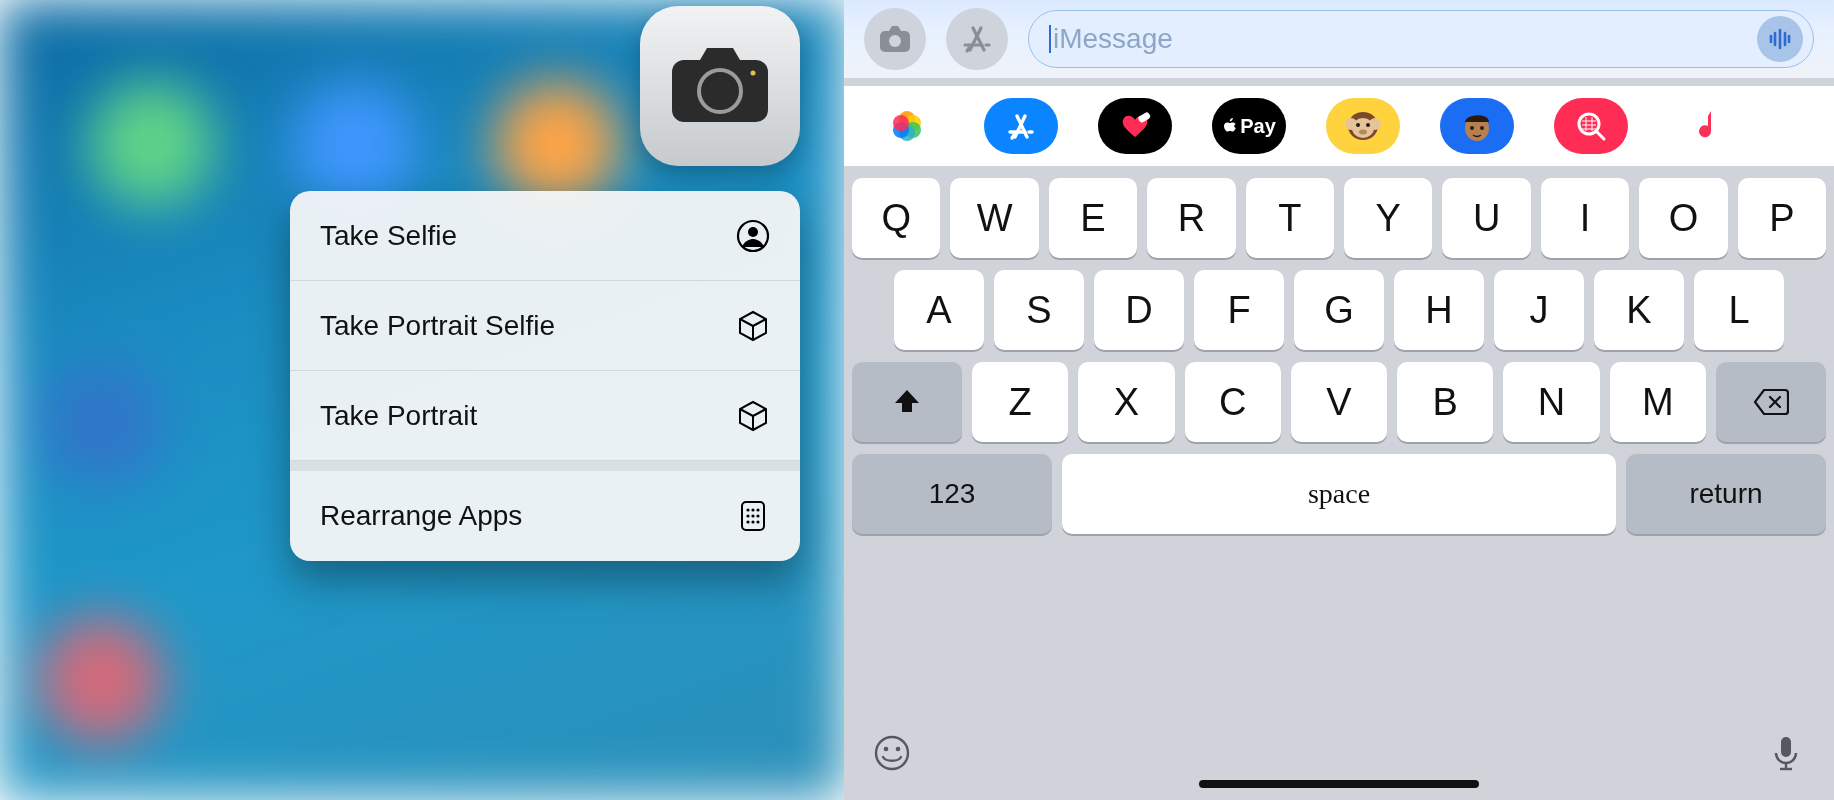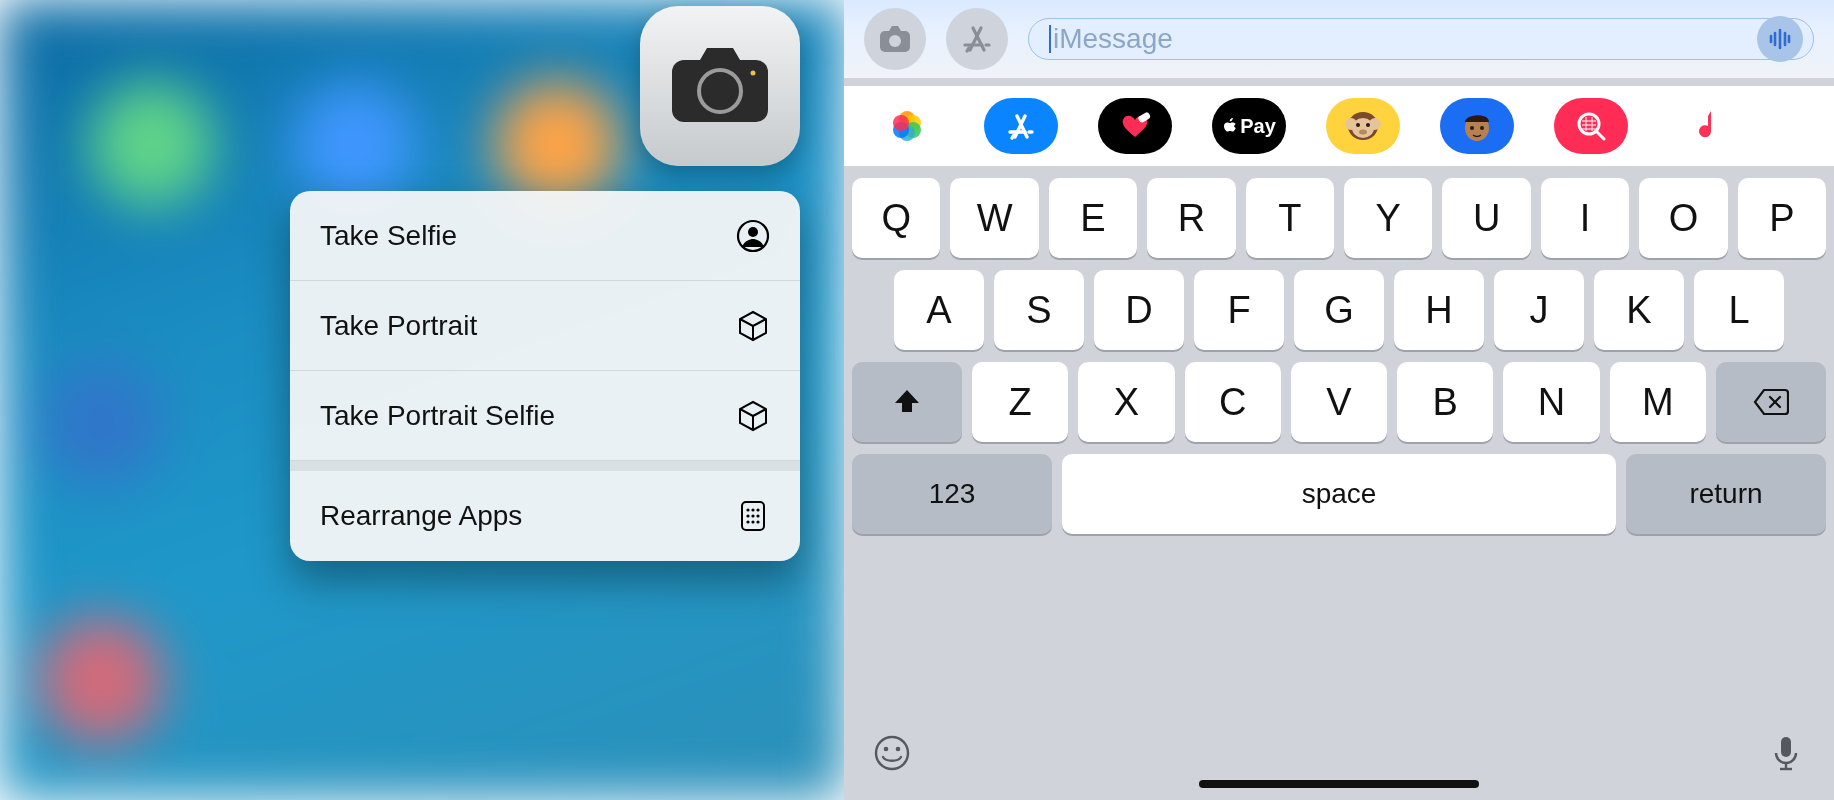--- a/index.html
+++ b/index.html
@@ -26,40 +26,40 @@
 font-size:28px;color:#111;border-bottom:1px solid rgba(0,0,0,.1);}
 .menu-item:last-child{border-bottom:none;gap:33px;}
 .menu-sep{height:10px;background:rgba(0,0,0,.07);}
 .menu-item svg{width:34px;height:34px;}
 
 .right{position:relative;flex:1;height:800px;background:#d0d3da;}
 .compose{position:absolute;top:0;left:0;right:0;height:78px;display:flex;align-items:center;gap:20px;padding:0 20px;
 background:linear-gradient(180deg,#dbe9ff 0%,#e7f1ff 40%,#f0f3f8 100%);}
 .small-btn{width:62px;height:62px;border-radius:50%;background:#cfd4dc;display:flex;align-items:center;justify-content:center;}
 .small-btn svg{width:36px;height:36px;fill:#8a8e96;}
-.msg-input{flex:1;height:42px;border-radius:30px;border:1px solid #9cc0ec;background:#e3eefe;display:flex;align-items:center;
+.msg-input{flex:1;height:58px;border-radius:30px;border:1px solid #9cc0ec;background:#e3eefe;display:flex;align-items:center;
 padding:0 10px 0 24px;}
 .msg-placeholder{font-size:28px;color:#8ba6c6;position:relative;}
 .caret{position:absolute;left:-4px;top:2px;bottom:2px;width:2px;background:#2f6bd2;}
 .voice-btn{width:46px;height:46px;border-radius:50%;background:#a8c4e8;display:flex;align-items:center;justify-content:center;margin-left:auto;}
 .voice-btn svg{width:26px;height:26px;fill:#2f6bd2;}
 
 .app-strip{position:absolute;top:86px;left:0;right:0;height:80px;background:#fff;display:flex;align-items:center;gap:40px;padding:0 26px;overflow:hidden;}
 .app-pill{width:74px;height:56px;border-radius:28px;display:flex;align-items:center;justify-content:center;flex:0 0 auto;}
 
 .kb{position:absolute;top:166px;left:0;right:0;bottom:0;background:#d0d3da;}
 .krow{display:flex;gap:10px;padding:12px 8px 0;}
 .key{flex:1;height:80px;border-radius:10px;background:#fff;font-size:38px;font-weight:400;color:#111;
 display:flex;align-items:center;justify-content:center;box-shadow:0 2px 0 #9ea2ab;}
 .krow.r2{padding-left:50px;padding-right:50px;}
 .key.gray{background:#b6bcc6;}
 .key.special{font-size:28px;}
 .bottom-row{display:flex;gap:10px;padding:12px 8px 0;}
 .bottom-row .num{flex:0 0 200px;}
-.bottom-row .space{flex:1;}
+.bottom-row .space{flex:1;font-family:Liberation Serif, serif;}
 .bottom-row .return{flex:0 0 200px;}
 .kb-footer{position:absolute;bottom:0;left:0;right:0;height:90px;display:flex;align-items:center;justify-content:space-between;padding:0 28px;}
 .kb-footer svg{width:40px;height:40px;fill:#55585f;}
 .home-ind{position:absolute;bottom:12px;left:50%;transform:translateX(-50%);width:280px;height:8px;border-radius:4px;background:#111;}
 </style>
 </head>
 <body>
 
 <div class="left">
   <div class="left-bg"></div>
@@ -76,28 +76,28 @@
   <div class="menu">
     <div class="menu-item">
       <span>Take Selfie</span>
       <svg viewBox="0 0 34 34">
           <circle cx="17" cy="17" r="15" fill="none" stroke="#000" stroke-width="2.2"></circle>
           <circle cx="17" cy="13" r="5" fill="#000"></circle>
           <path d="M6 28c2-6 8-8 11-8s9 2 11 8" fill="#000"></path>
         </svg>
     </div>
     <div class="menu-item">
-      <span>Take Portrait</span>
+      <span>Take Portrait Selfie</span>
       <svg viewBox="0 0 34 34">
           <path d="M17 3l13 7v14l-13 7L4 24V10z" fill="none" stroke="#000" stroke-width="2"></path>
           <path d="M4 10l13 7 13-7M17 17v14" stroke="#000" stroke-width="2" fill="none"></path>
         </svg>
     </div>
     <div class="menu-item">
-      <span>Take Portrait Selfie</span>
+      <span>Take Portrait</span>
       <svg viewBox="0 0 34 34">
           <path d="M17 3l13 7v14l-13 7L4 24V10z" fill="none" stroke="#000" stroke-width="2"></path>
           <path d="M4 10l13 7 13-7M17 17v14" stroke="#000" stroke-width="2" fill="none"></path>
         </svg>
     </div>
     <div class="menu-sep"></div>
     <div class="menu-item">
       <span>Rearrange Apps</span>
       <svg viewBox="0 0 34 34">
           <rect x="6" y="3" width="22" height="28" rx="4" fill="none" stroke="#000" stroke-width="2"></rect>

